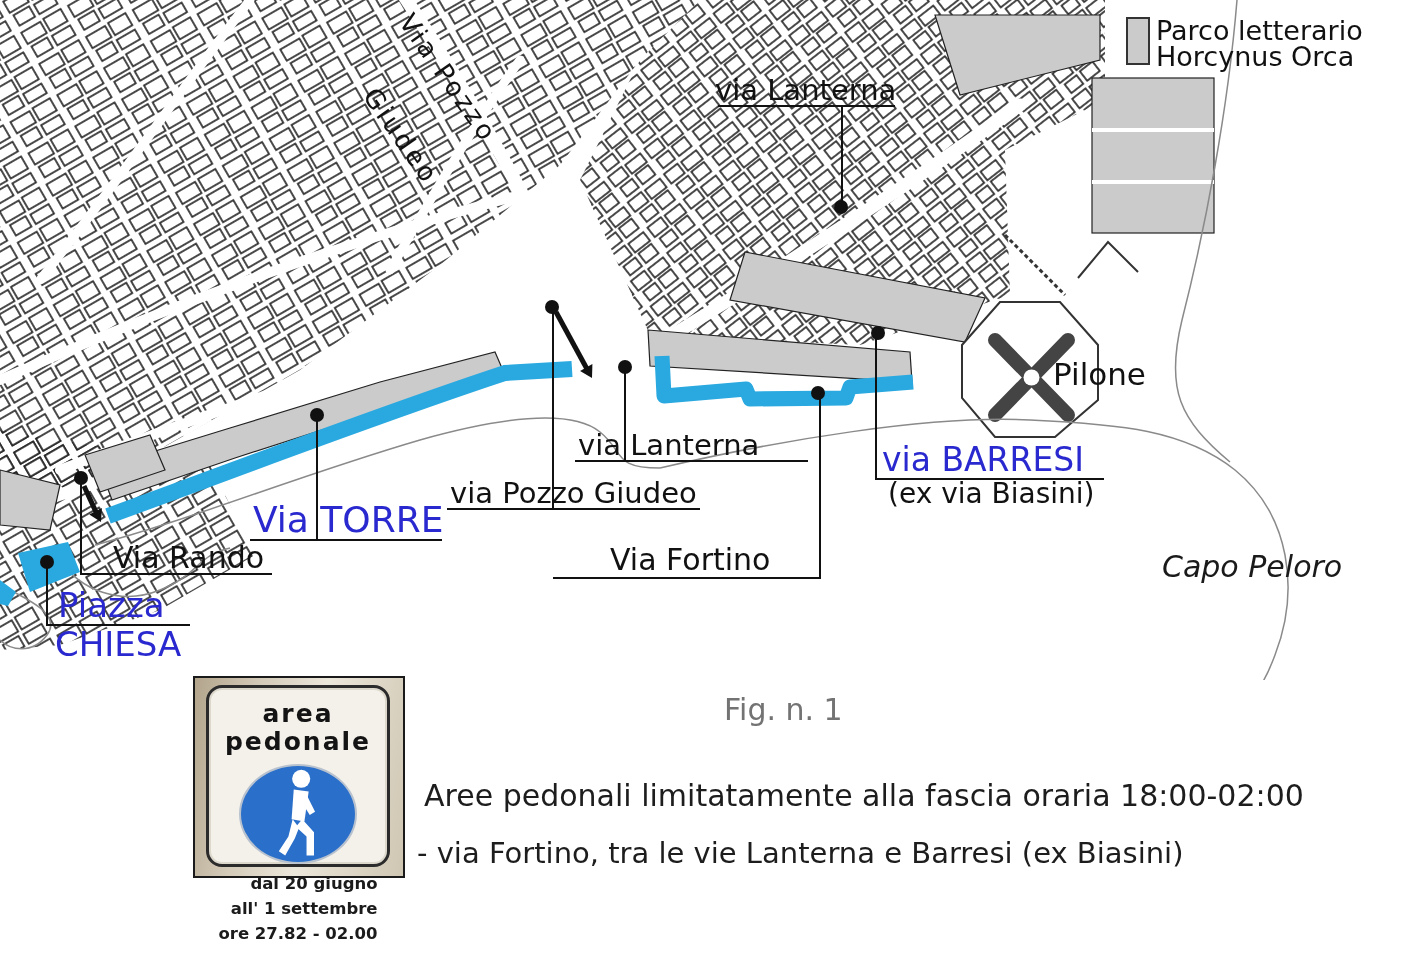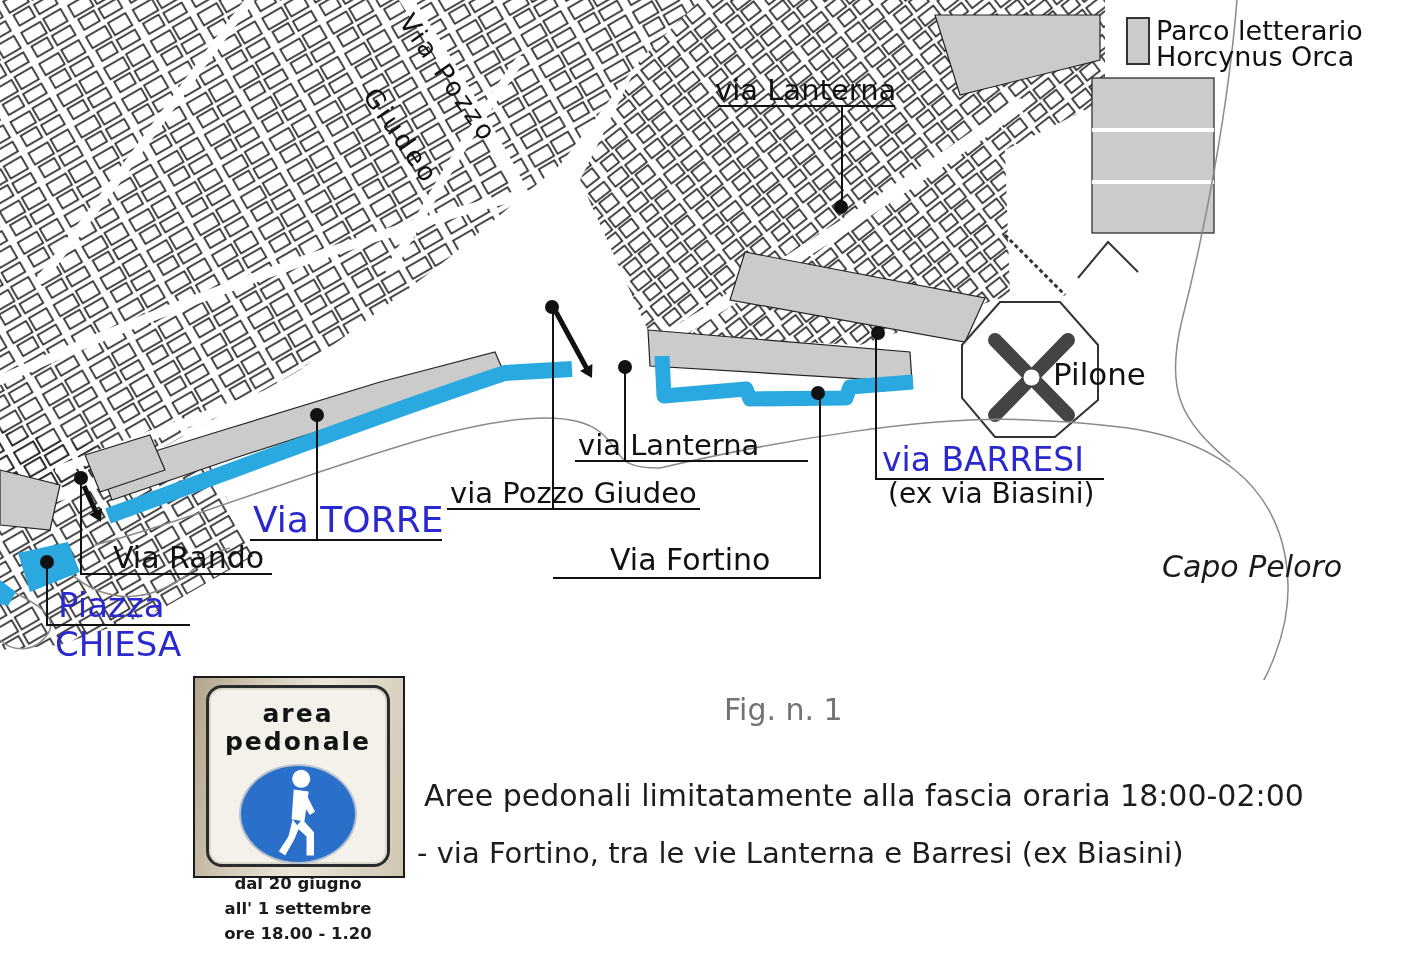--- a/index.html
+++ b/index.html
@@ -11,21 +11,21 @@
   .sign-photo{position:absolute;left:193px;top:676px;width:212px;height:202px;
       background:linear-gradient(100deg,#b3a58c 0%,#d4cbb9 28%,#ece7db 55%,#cfc6b2 100%);
       border:2px solid #1a1a1a;box-sizing:border-box;}
   .sign-plate{position:absolute;left:11px;top:7px;right:13px;bottom:9px;
       background:#f4f1ea;border:3px solid #2b2b2b;border-radius:16px;
       box-shadow:inset 0 0 0 2px #ddd8cc;display:flex;flex-direction:column;align-items:center;}
   .sign-title{margin-top:12px;text-align:center;font-weight:bold;font-size:25px;
       line-height:1.12;letter-spacing:2px;color:#141414;}
   .sign-circle{margin-top:8px;width:114px;height:114px;border-radius:50%;
       background:#2a6fc9;border:2px solid #b8c2cf;display:flex;align-items:center;justify-content:center;}
-  .sign-dates{margin-top:8px;text-align:center;font-weight:bold;font-size:16.5px;
+  .sign-dates{margin-top:8px;text-align:right;font-weight:bold;font-size:16.5px;
       line-height:1.5;color:#1b1b1b;}
   
   .fig-label{position:absolute;left:724px;top:692px;font-size:30px;color:#737373;}
   .caption-intro{position:absolute;left:424px;top:778px;font-size:30px;color:#1d1d1d;white-space:nowrap;text-align:right;}
   .caption-items{position:absolute;left:417px;top:831px;font-size:29px;color:#1d1d1d;line-height:44px;white-space:nowrap;}
 </style>
 </head>
 <body>
 
 <div id="page">
@@ -165,21 +165,21 @@
             <path d="M26,22 L40,24 L36,52 L24,50 Z"></path>
             <path d="M38,27 L46,43 L41,46 L33,33 Z"></path>
             <path d="M34,50 L45,62 L45,84 L38,84 L38,66 L28,57 Z"></path>
             <path d="M25,50 L21,66 L12,80 L18,84 L27,68 L31,58 Z"></path>
           </g>
         </svg>
       </div>
       <div class="sign-dates">
         <div>dal 20 giugno</div>
         <div>all' 1 settembre</div>
-        <div>ore 18.00 - 1.20</div>
+        <div>ore 27.82 - 02.00</div>
       </div>
     </div>
   </div>
 
   <div class="fig-label">Fig. n. 1</div>
   <div class="caption-intro">Aree pedonali limitatamente alla fascia oraria 18:00-02:00</div>
   <div class="caption-items">
     <div>- via Fortino, tra le vie Lanterna e Barresi (ex Biasini)</div>
   </div>
 

